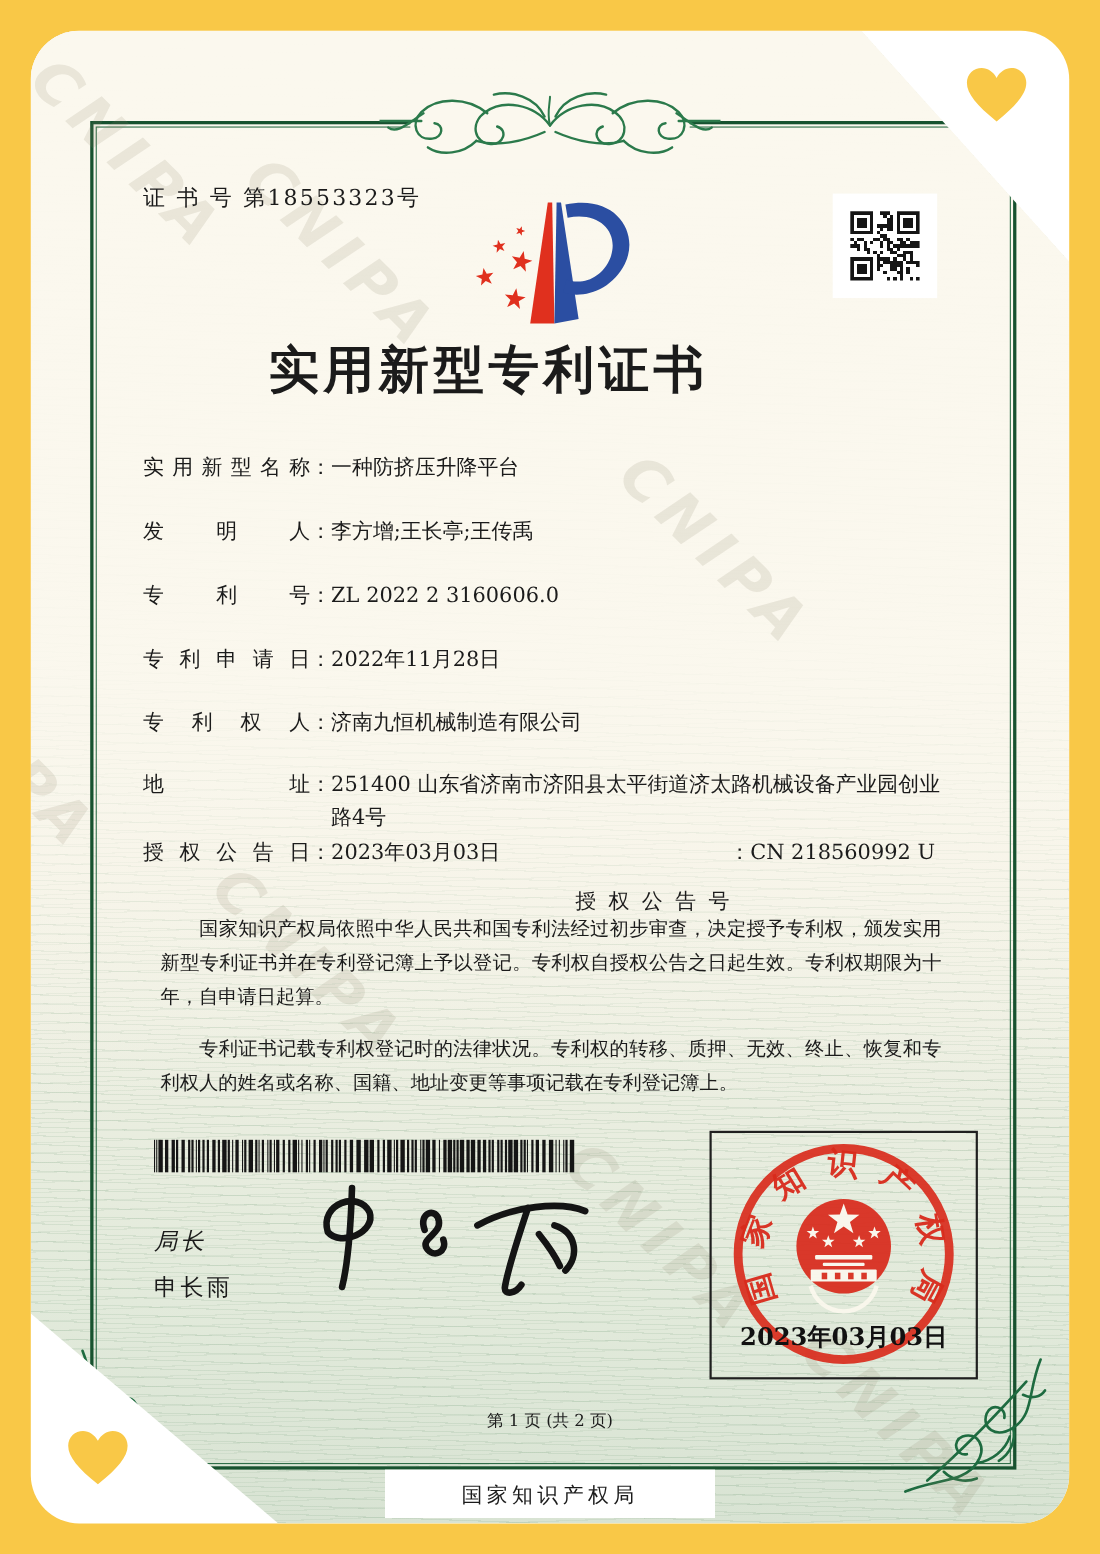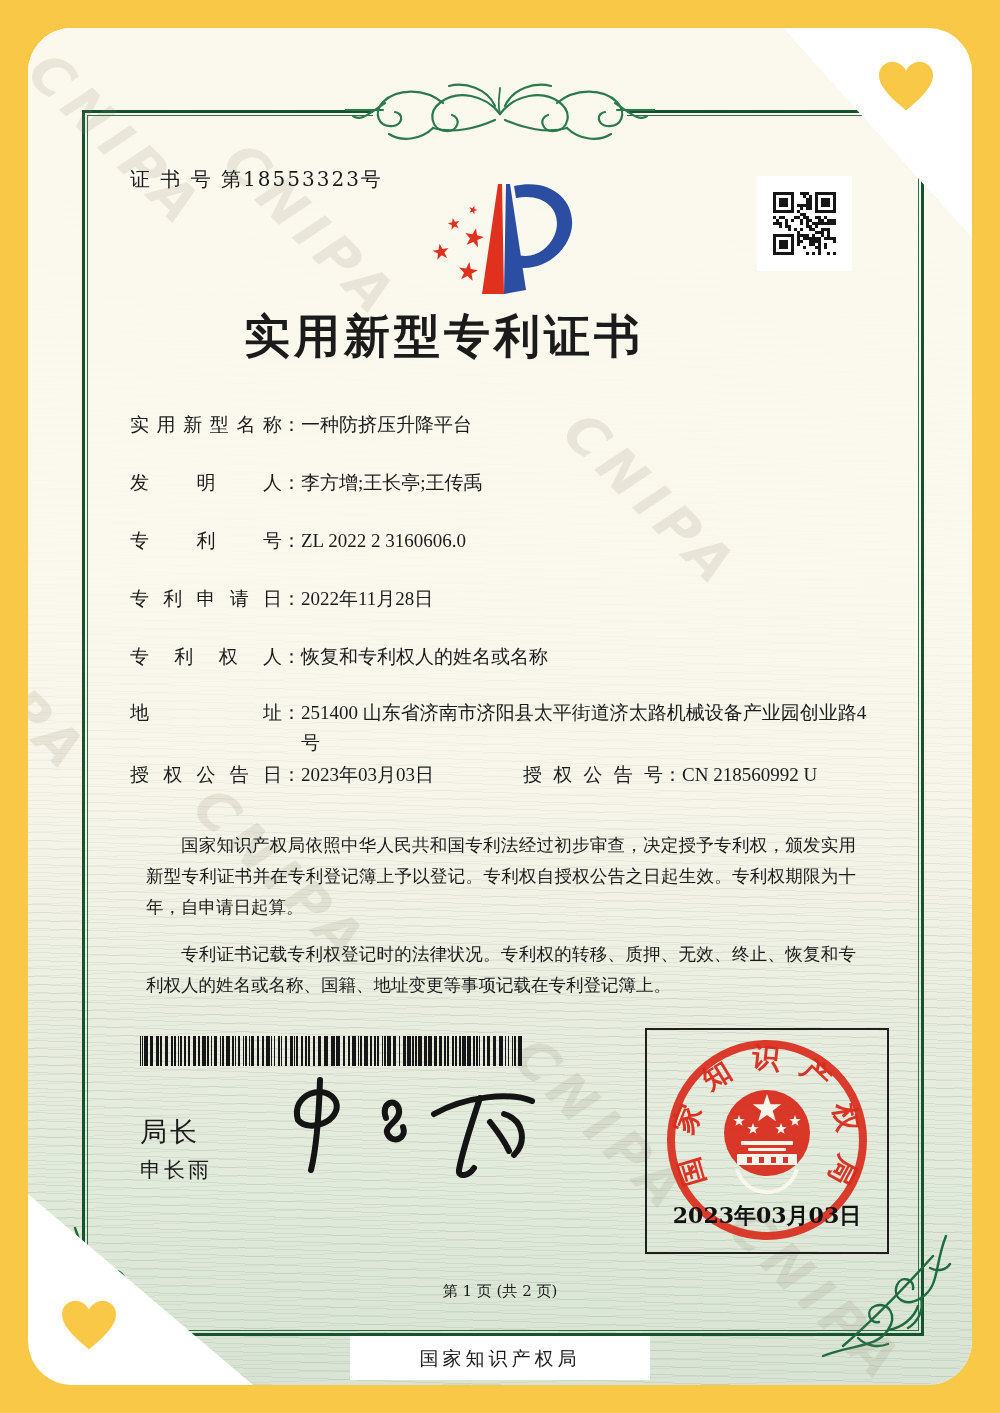--- a/index.html
+++ b/index.html
@@ -26,32 +26,32 @@
   .wm{position:absolute;font-family:"DejaVu Sans","Liberation Sans",sans-serif;
       font-style:italic;font-weight:bold;font-size:54px;letter-spacing:8px;
       color:#8a8268;opacity:0.15;transform:rotate(45deg);transform-origin:0 0;white-space:nowrap;}
   
   #cert-no{left:130px;top:166px;font-size:20px;letter-spacing:2px;text-align:right;}
   #logo{left:418px;top:172px;}
   #qr-box{left:757px;top:176px;width:95px;height:95px;background:#fff;display:flex;align-items:center;justify-content:center;}
   #doc-title{left:0;top:306px;width:888px;text-align:center;font-size:46px;font-weight:bold;letter-spacing:4px;}
   
   #fields{left:130px;top:410px;width:742px;font-size:19px;line-height:30px;}
-  .frow{position:absolute;left:0;display:flex;font-family:Liberation Serif, serif;}
+  .frow{position:absolute;left:0;display:flex;}
   .flabel{display:inline-block;width:152px;text-align:justify;text-align-last:justify;flex:none;}
   .fcolon{flex:none;}
   .fvalue{display:inline-block;max-width:575px;}
-  .flabel-sm{display:inline-block;width:140px;text-align:justify;text-align-last:justify;flex:none;}
+  .flabel-sm{display:inline-block;width:140px;text-align:justify;text-align-last:justify;flex:none;margin-top:44px;}
   
   #paras{left:130px;top:814px;width:742px;font-size:17.5px;line-height:31px;text-align:justify;}
   #paras p{margin:16px;text-indent:2em;}
   
   #barcode{left:140px;top:1036px;}
   
-  .director-label{left:140px;top:1114px;font-size:27px;letter-spacing:3px;font-family:"DejaVu Sans","Liberation Sans",sans-serif;}
+  .director-label{left:140px;top:1114px;font-size:21px;letter-spacing:3px;font-family:"DejaVu Sans","Liberation Sans",sans-serif;font-style:italic;}
   .director-name{left:140px;top:1156px;font-size:21px;letter-spacing:3px;font-family:"DejaVu Sans","Liberation Sans",sans-serif;text-align:right;}
   #signature{left:268px;top:1070px;}
   
   #seal-box{left:645px;top:1028px;width:240px;height:222px;border:2px solid #1f1f1f;}
   
   #page-info{left:0;top:1282px;width:1000px;text-align:center;font-size:15px;}
   #strip{left:350px;top:1336px;width:300px;height:44px;background:#fff;}
   #continuation{left:0;top:1346px;width:1000px;text-align:center;font-size:19px;letter-spacing:4px;}
   .heart{position:absolute;}
 </style>
@@ -380,21 +380,21 @@
           <span class="fvalue">ZL 2022 2 3160606.0</span>
         </div>
         <div class="frow" style="top:174px">
           <span class="flabel">专利申请日</span>
           <span class="fcolon">：</span>
           <span class="fvalue">2022年11月28日</span>
         </div>
         <div class="frow" style="top:232px">
           <span class="flabel">专利权人</span>
           <span class="fcolon">：</span>
-          <span class="fvalue">恢复和专利权人的姓名或名称</span>
+          <span class="fvalue">济南九恒机械制造有限公司</span>
         </div>
         <div class="frow" style="top:288px">
           <span class="flabel">地址</span>
           <span class="fcolon">：</span>
           <span class="fvalue">251400 山东省济南市济阳县太平街道济太路机械设备产业园创业路4号</span>
         </div>
         <div class="frow" style="top:350px">
           <span class="flabel">授权公告日</span>
           <span class="fcolon">：</span>
           <span class="fvalue" style="width:222px">2023年03月03日</span>

